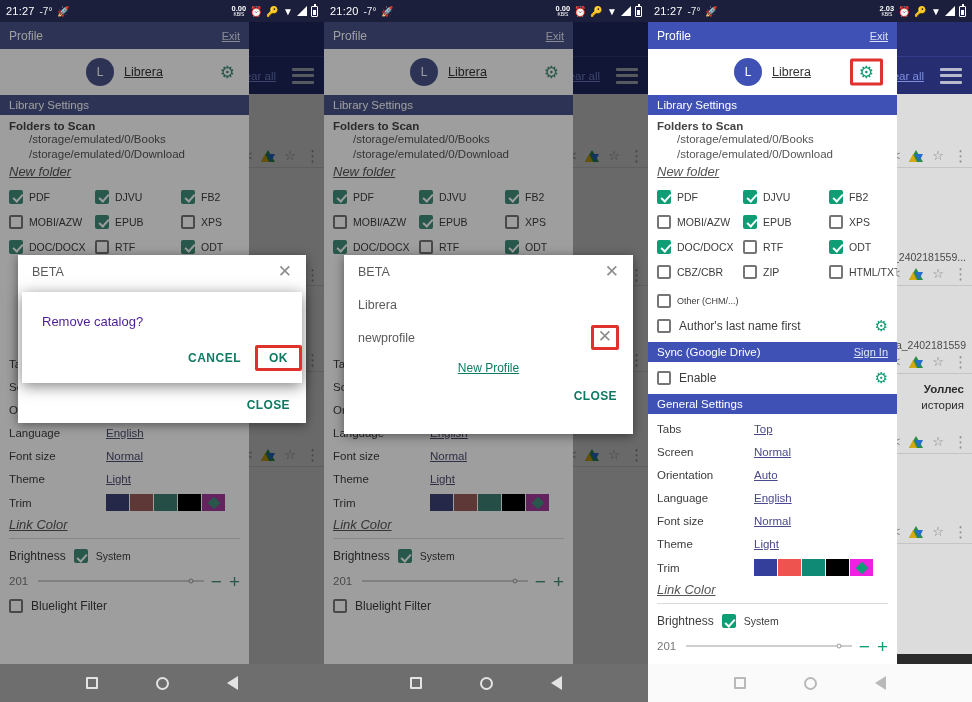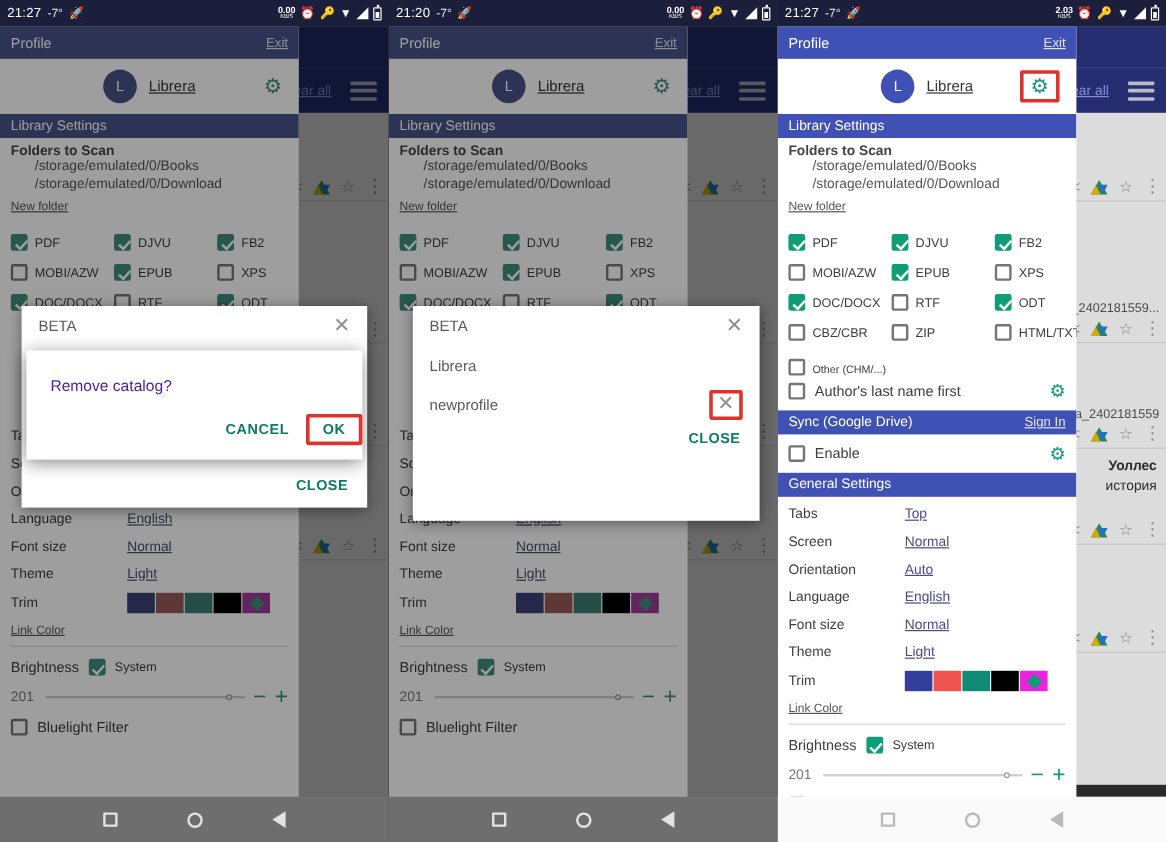--- a/index.html
+++ b/index.html
@@ -138,25 +138,25 @@
 
   .section-head {
     background: #3f51b5; color: #fff; font-size: 11.5px;
     padding: 4px 9px; display: flex; align-items: center;
   }
   .section-head .right { margin-left:auto; font-size: 11px; text-decoration: underline; color:#e3e6f7;}
 
   .body-pad { padding: 3px 9px 0 9px; }
   .lbl-strong { color: #444; font-size: 11.5px; font-weight: 700; margin-top: 2px; }
   .path { color: #555; font-size: 11.5px; line-height: 15px; margin-left: 20px; }
-  .link { color: #555; font-size: 10px; text-decoration: underline; display:inline-block; }
+  .link { color: #555; font-size: 13px; text-decoration: underline; display:inline-block;font-style:italic; }
 
   .cbgrid { display: grid; grid-template-columns: 86px 86px 1fr; margin-top: 4px; }
   .cbgrid.two { grid-template-columns: 120px 1fr; }
-  .cbrow { display: flex; align-items: flex-end; gap: 6px; height: 25px; }
+  .cbrow { display: flex; align-items: center; gap: 6px; height: 25px; }
   .cb {
     width: 14px; height: 14px; border: 2px solid #757575; border-radius: 2px;
     background: #fff; flex: none;
   }
   .cb.on { background: #0f9d76; border-color: #0f9d76; position: relative; }
   .cb.on:after {
     content:""; position:absolute; left:3.5px; top:.5px; width:4px; height:8px;
     border: solid #fff; border-width: 0 2px 2px 0; transform: rotate(42deg);
   }
   .cb-lbl { color: #3c3c3c; font-size: 10.5px; white-space: nowrap; }
@@ -606,20 +606,23 @@
       <div class="mrow">
         <span>BETA</span>
         <span class="xclose">✕</span>
       </div>
       <div class="mrow">
         <span>Librera</span>
       </div>
       <div class="mrow">
         <span>newprofile</span>
         <span class="xclose boxed">✕</span>
+      </div>
+      <div class="newprof">
+        <a>New Profile</a>
       </div>
       <div class="closebar">
         <span>CLOSE</span>
       </div>
     </div>
 
     <div class="navbar">
       <span class="nav-sq"></span>
       <span class="nav-ci"></span>
       <span class="nav-tr"></span>

